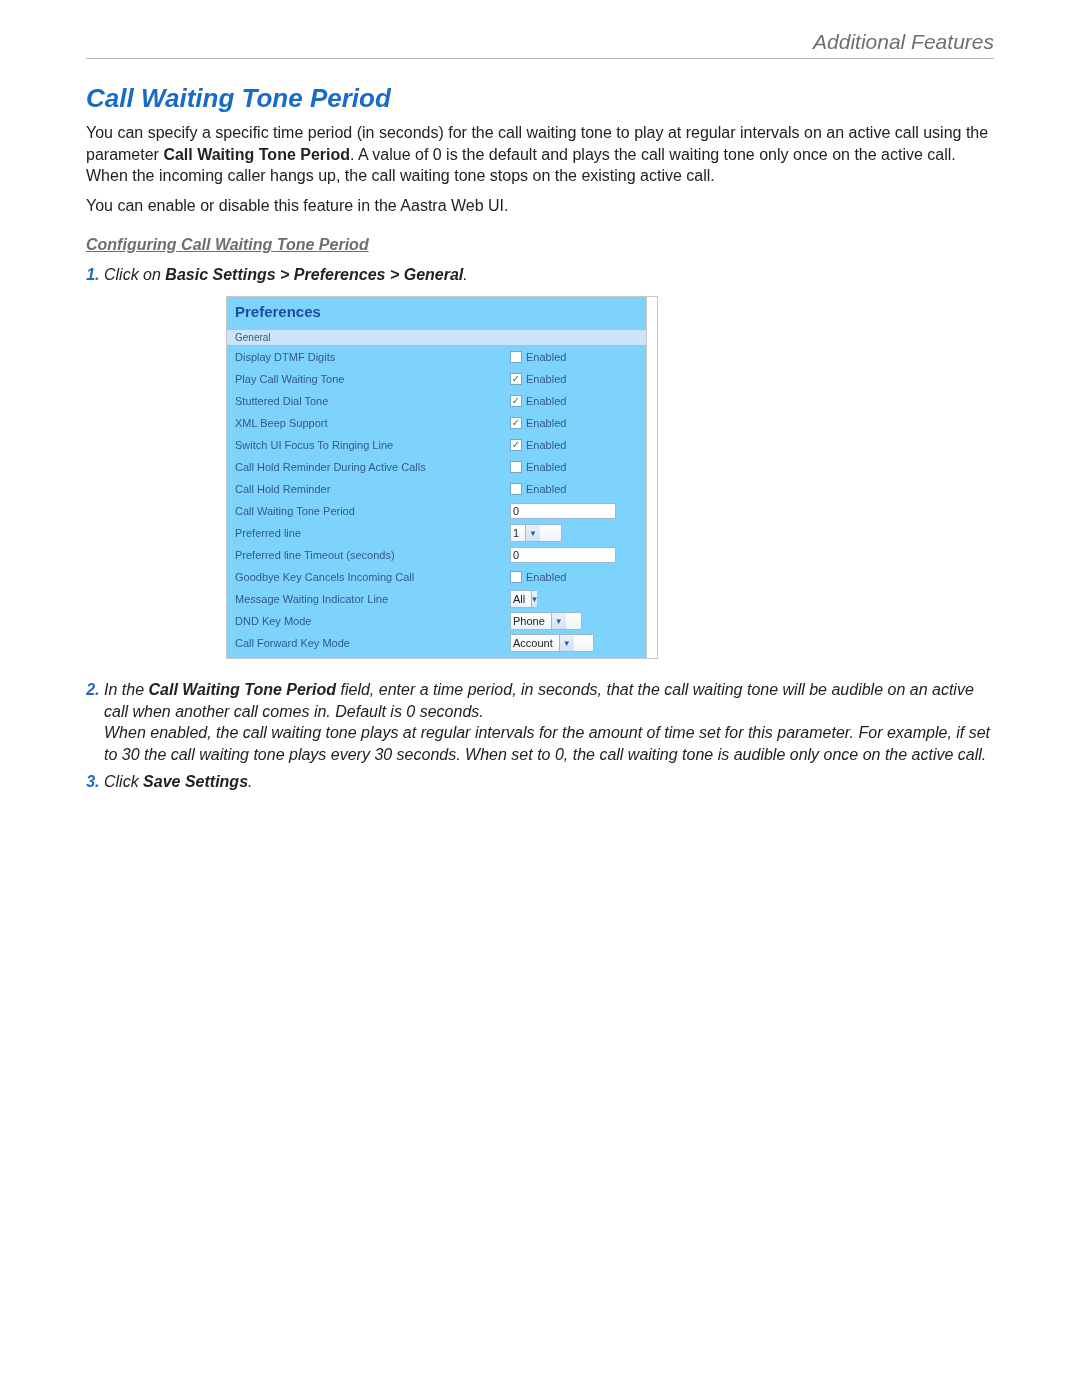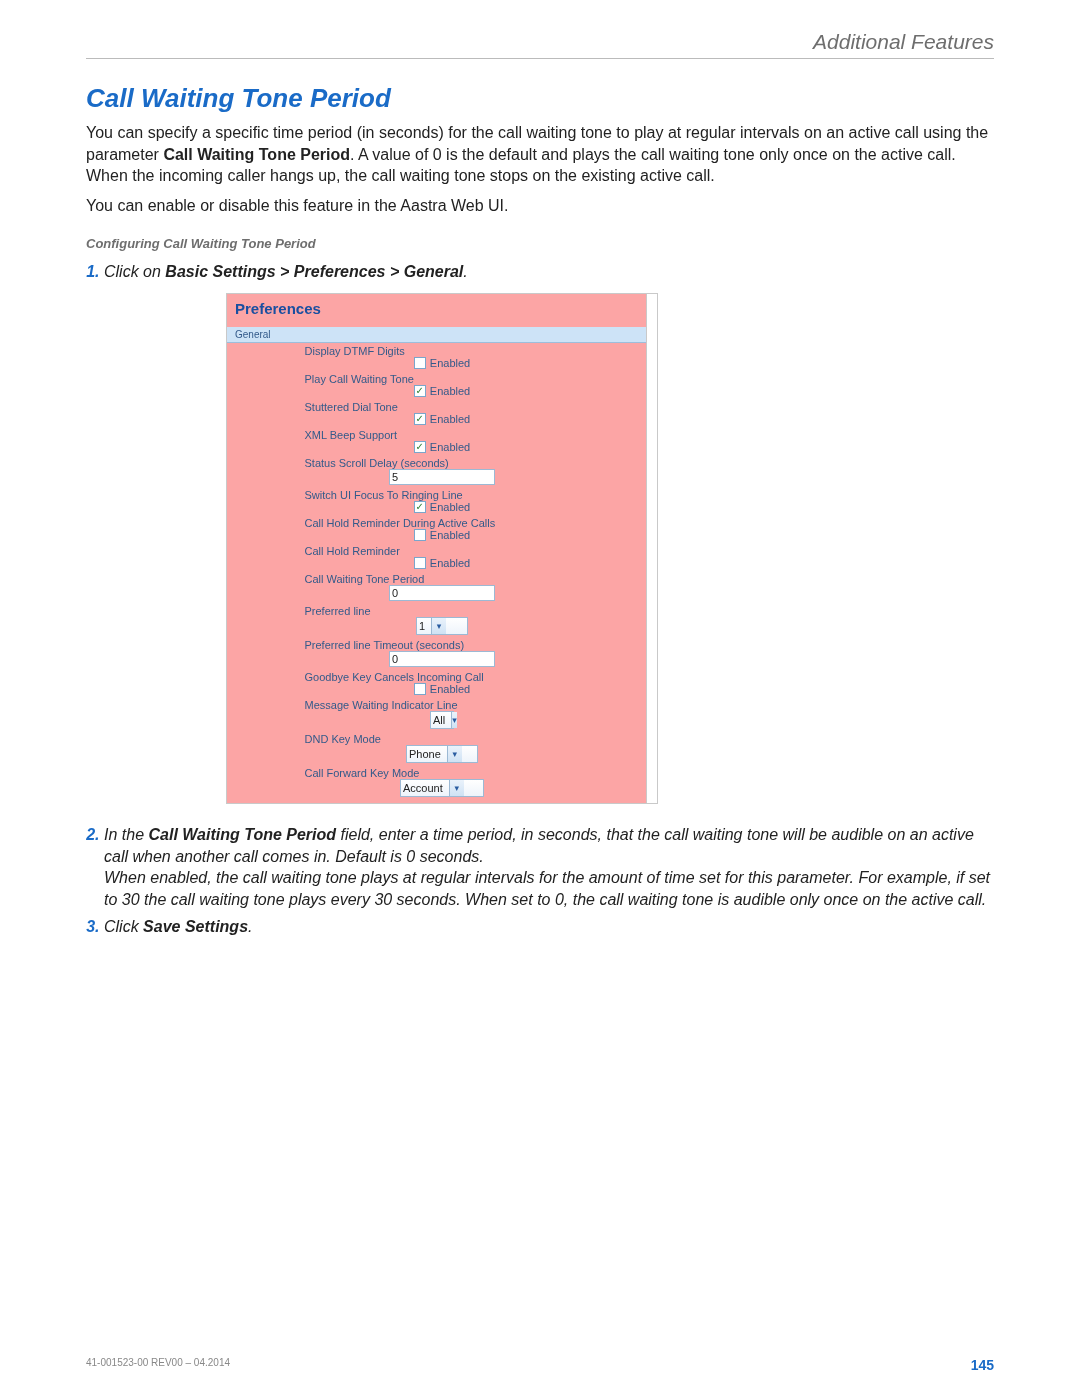--- a/index.html
+++ b/index.html
@@ -38,22 +38,23 @@
   .bodytext {
     font-size: 16px;
     color: #222;
     line-height: 1.35;
     margin: 0 0 8px 0;
   }
   h3.subhead {
     color: #6e6e6e;
     font-weight: bold;
     font-style: italic;
-    font-size: 13px;
+    font-size: 16px;
     margin: 20px 0 10px 0;
+    text-decoration: underline;
   }
   .callout {
     border: 1px solid #444;
     padding: 8px 10px;
     display: flex;
     align-items: center;
     gap: 12px;
     margin-bottom: 10px;
     position: relative;
   }
@@ -83,21 +84,21 @@
     color: #1a6bc7;
     font-weight: bold;
   }
   .bold { font-weight: bold; }
   .screenshot-wrap {
     margin: 10px 0 20px 140px;
   }
   .screenshot {
     width: 430px;
     border: 1px solid #c9c9c9;
-    background: #fca5a5;
+    background: #7dd3fc;
     font-family: Verdana, Tahoma, Arial, sans-serif;
     font-size: 11px;
     color: #335a8a;
     position: relative;
   }
   .screenshot::after {
     content: "";
     position: absolute;
     top: 0; right: 0; bottom: 0;
     width: 10px;
@@ -116,21 +117,20 @@
     color: #335a8a;
     padding: 2px 8px;
     border-bottom: 1px solid #9dbedc;
     font-size: 10px;
   }
   .pref-row {
     display: flex;
     align-items: center;
     padding: 2px 8px;
     min-height: 18px;
-    flex-direction: column;
   }
   .pref-label {
     width: 275px;
     font-size: 11px;
     color: #335a8a;
   }
   .pref-ctrl {
     display: flex;
     align-items: center;
     gap: 4px;
@@ -253,26 +253,20 @@
         </div>
 
         <div class="pref-row">
           <div class="pref-label">XML Beep Support</div>
           <div class="pref-ctrl">
               <span class="cb">✓</span>
               <span>Enabled</span>
             </div>
         </div>
 
-        <div class="pref-row">
-          <div class="pref-label">Status Scroll Delay (seconds)</div>
-          <div class="pref-ctrl">
-              <input class="txt" value="5" style="">
-            </div>
-        </div>
 
         <div class="pref-row">
           <div class="pref-label">Switch UI Focus To Ringing Line</div>
           <div class="pref-ctrl">
               <span class="cb">✓</span>
               <span>Enabled</span>
             </div>
         </div>
 
         <div class="pref-row">
@@ -359,17 +353,13 @@
       <li>
         <span>In the </span><span class="bold">Call Waiting Tone Period</span><span> field, enter a time period, in seconds, that the call waiting tone will be audible on an active call when another call comes in. Default is 0 seconds.</span><br>
         <span>When enabled, the call waiting tone plays at regular intervals for the amount of time set for this parameter. For example, if set to 30 the call waiting tone plays every 30 seconds. When set to 0, the call waiting tone is audible only once on the active call.</span>
       </li>
       <li>
         <span>Click </span><span class="bold">Save Settings</span><span>.</span>
       </li>
     </ol>
   </div>
 
-  <div class="footer">
-    <span>41-001523-00 REV00 – 04.2014</span>
-    <span class="pnum">145</span>
-  </div>
 </div>
 
 </body></html>

